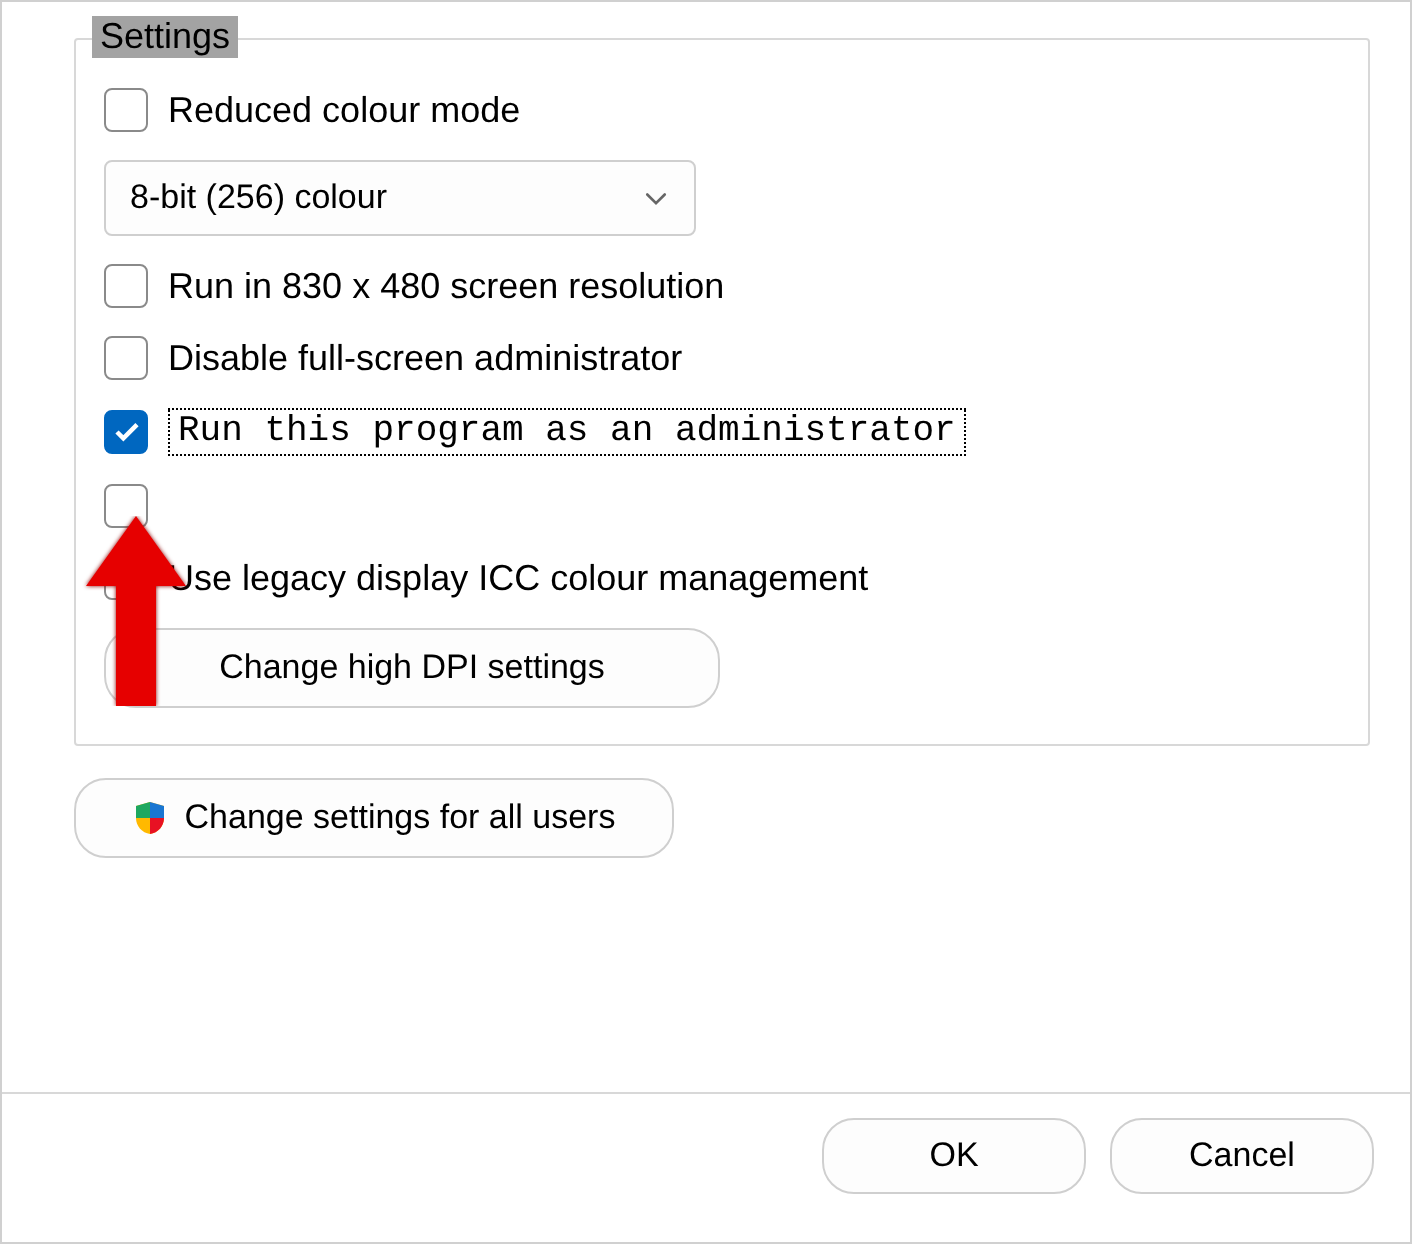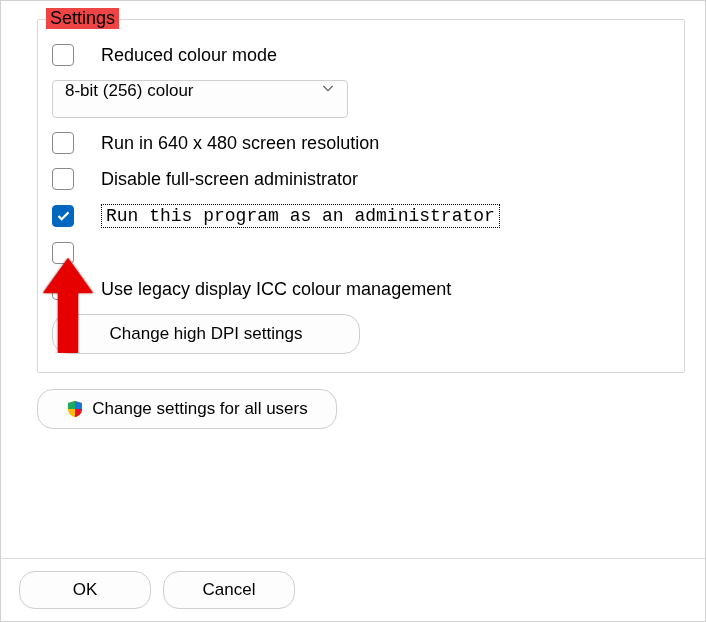--- a/index.html
+++ b/index.html
@@ -25,29 +25,28 @@
       border: 1px solid #d8d8d8;
       border-radius: 2px;
       margin: 18px 20px 0 36px;
       padding: 10px 20px 18px 14px;
       position: relative;
     }
     .legend {
       position: absolute;
       top: -12px;
       left: 8px;
-      background: #ef4444;
+      background: #a3a3a3;
       padding: 0 4px;
       font-size: 18px;
     }
     .row {
       display: flex;
       align-items: center;
       margin: 14px 0;
-      gap: 17px;
     }
     .checkbox {
       width: 22px;
       height: 22px;
       border: 1.5px solid #8a8a8a;
       border-radius: 4px;
       background: #fff;
       margin-right: 10px;
       flex-shrink: 0;
       display: flex;
@@ -75,21 +74,21 @@
       padding: 1px 4px;
       font-family: Liberation Mono, monospace;
     }
     .select {
       width: 296px;
       height: 38px;
       border: 1px solid #cfcfcf;
       border-radius: 4px;
       background: #fdfdfd;
       display: flex;
-      align-items: flex-start;
+      align-items: center;
       justify-content: space-between;
       padding: 0 12px;
       margin: 10px 0 6px 0;
       font-size: 17px;
       cursor: pointer;
       gap: 12px;
     }
     .chevron {
       width: 14px;
       height: 14px;
@@ -115,25 +114,26 @@
       width: 300px;
       gap: 8px;
     }
     .shield {
       width: 18px;
       height: 18px;
       display: inline-block;
     }
     .bottom-bar {
       position: absolute;
-      bottom: 0;
+      bottom: 12px;
       left: 0;
       right: 0;
       border-top: 1px solid #d8d8d8;
       display: flex;
+      justify-content: flex-end;
       padding: 12px 18px;
       gap: 12px;
       background: #fff;
     }
     .bottom-bar .btn {
       width: 132px;
       height: 38px;
     }
     .arrow-overlay {
       position: absolute;
@@ -159,21 +159,21 @@
 
     <div class="select">
       <span>8-bit (256) colour</span>
       <svg class="chevron" viewBox="0 0 16 16">
         <path d="M3 6 L8 11 L13 6" stroke="#666" stroke-width="1.5" fill="none" stroke-linecap="round"></path>
       </svg>
     </div>
 
     <div class="row">
       <div class="checkbox"></div>
-      <span class="label">Run in 640 x 480 screen resolution</span>
+      <span class="label">Run in 830 x 480 screen resolution</span>
     </div>
 
     <div class="row">
       <div class="checkbox"></div>
       <span class="label">Disable full-screen administrator</span>
     </div>
 
     <div class="row">
       <div class="checkbox checked">
         <svg class="checkmark" viewBox="0 0 14 11">

